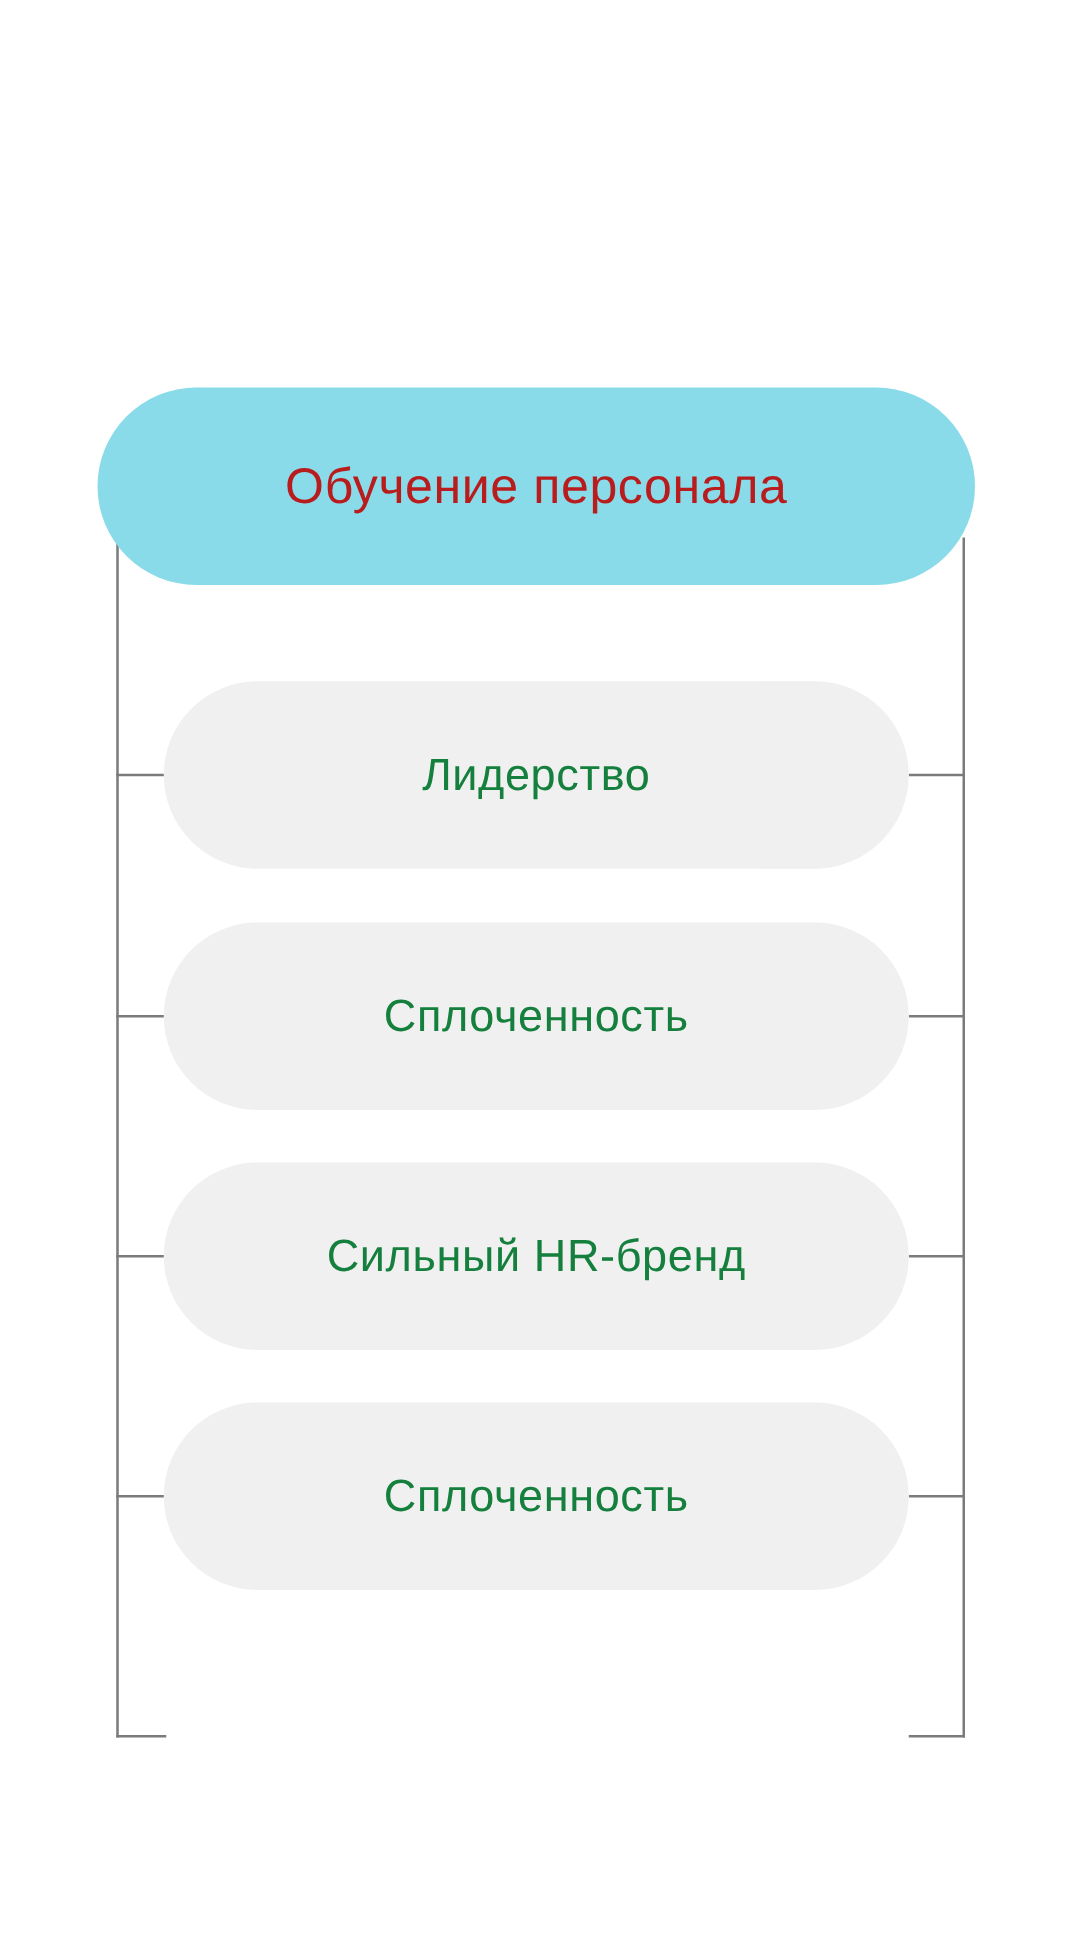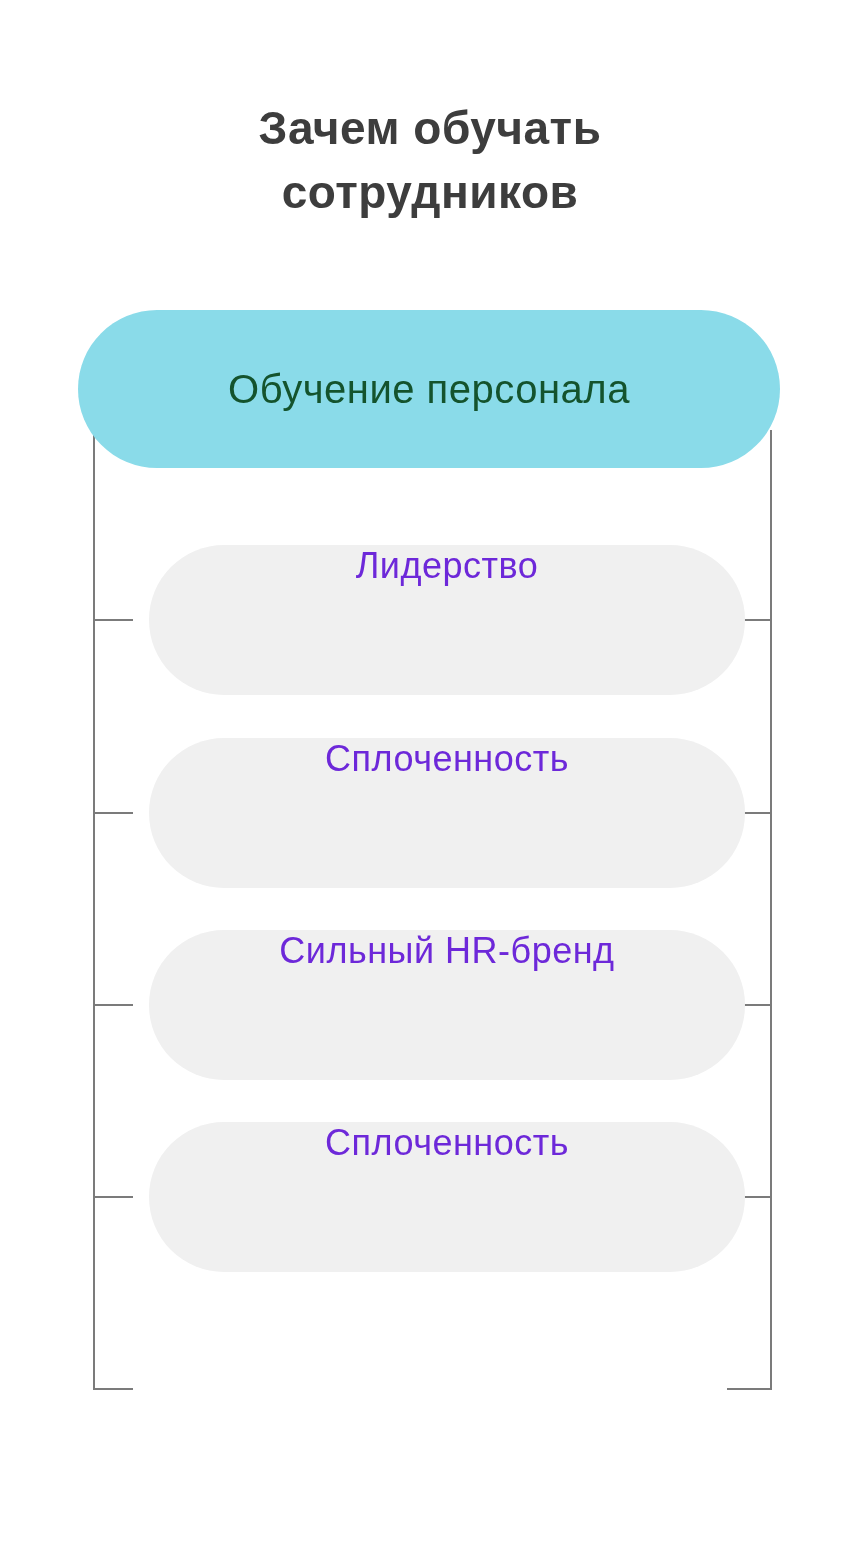--- a/index.html
+++ b/index.html
@@ -52,45 +52,44 @@
     top: 310px;
     width: 702px;
     height: 158px;
     background: #8adbe9;
     border-radius: 80px;
     display: flex;
     align-items: center;
     justify-content: center;
     font-size: 40px;
     letter-spacing: 0.5px;
-    color: #14532d;
+    color: #b91c1c;
     z-index: 2;
   }
   .item-node {
     position: absolute;
-    left: 149px;
+    left: 131px;
     width: 596px;
     height: 150px;
     background: #f0f0f0;
     border-radius: 75px;
     display: flex;
-    align-items: flex-start;
+    align-items: center;
     justify-content: center;
     font-size: 36px;
     letter-spacing: 0.5px;
-    color: #6d28d9;
+    color: #15803d;
     z-index: 2;
   }
 </style>
 </head>
 <body>
 
 <div class="canvas">
 
-  <div class="title">Зачем обучать сотрудников</div>
 
   <div class="vline left"></div>
   <div class="vline right"></div>
 
   <div class="stub left" style="top:619px"></div>
   <div class="stub right" style="top:619px"></div>
   <div class="stub left" style="top:812px"></div>
   <div class="stub right" style="top:812px"></div>
   <div class="stub left" style="top:1004px"></div>
   <div class="stub right" style="top:1004px"></div>

